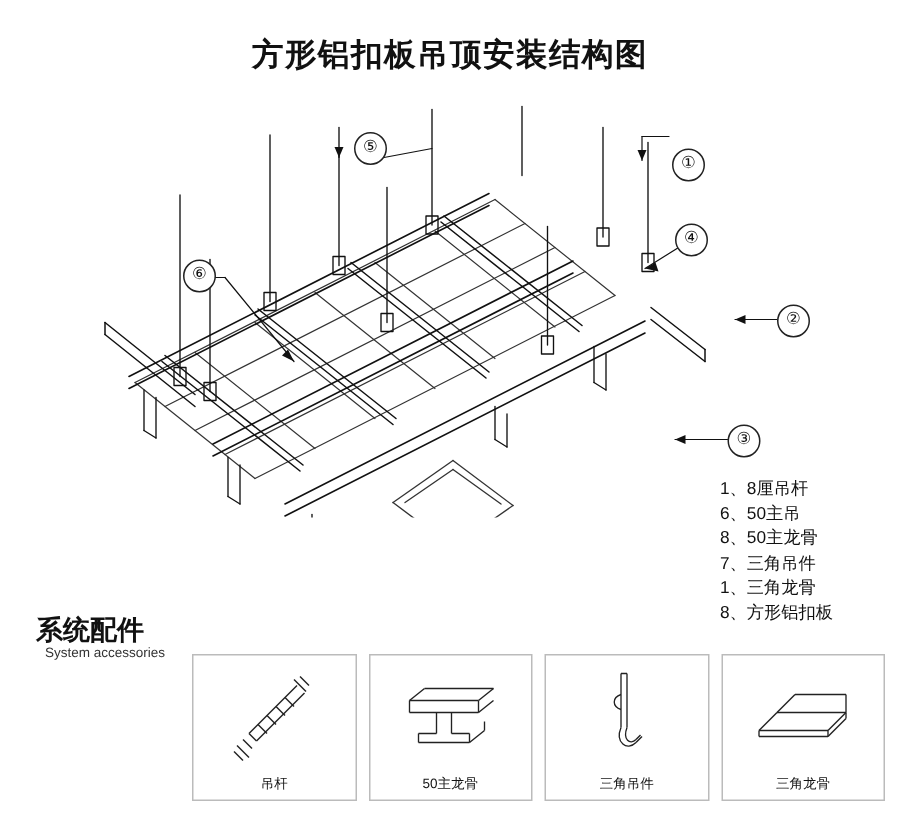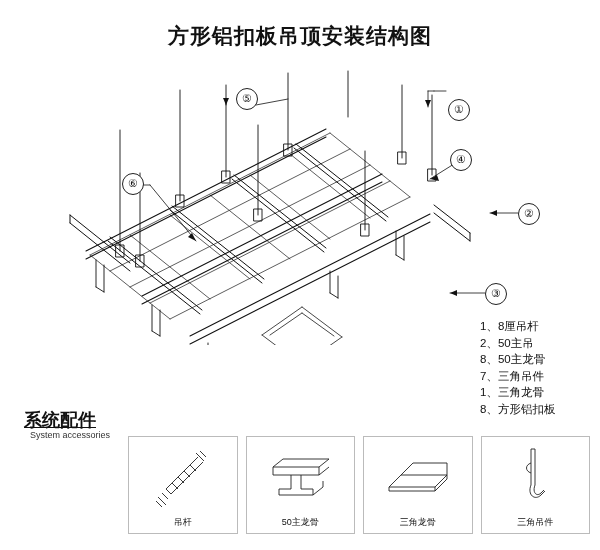--- a/index.html
+++ b/index.html
@@ -68,21 +68,20 @@
     white-space: nowrap;
   }
   
   .acc-title {
     position: absolute;
     left: 24px;
     top: 408px;
     font-size: 18px;
     font-weight: bold;
     color: #111;
-    text-decoration: underline;
   }
   .acc-sub {
     position: absolute;
     left: 30px;
     top: 430px;
     font-size: 9px;
     color: #333;
   }
   .acc-row {
     position: absolute;
@@ -268,21 +267,21 @@
     <div class="callout" style="left:418px; top:44px;">①</div>
     <div class="callout" style="left:488px; top:148px;">②</div>
     <div class="callout" style="left:455px; top:228px;">③</div>
     <div class="callout" style="left:420px; top:94px;">④</div>
     <div class="callout" style="left:206px; top:33px;">⑤</div>
     <div class="callout" style="left:92px;  top:118px;">⑥</div>
   </div>
 
   <div class="legend">
     <div>1、8厘吊杆</div>
-    <div>2、50主吊</div>
+    <div>6、50主吊</div>
     <div>8、50主龙骨</div>
     <div>7、三角吊件</div>
     <div>1、三角龙骨</div>
     <div>8、方形铝扣板</div>
   </div>
 
   <div class="acc-title">系统配件</div>
   <div class="acc-sub">System accessories</div>
 
   <div class="acc-row">
@@ -332,53 +331,53 @@
             <line x1="62" y1="42" x2="62" y2="36"></line>
             <line x1="58" y1="30" x2="68" y2="22"></line>
           </g>
         </svg>
       </div>
       <span class="acc-label">50主龙骨</span>
     </div>
 
     <div class="acc-card">
       <div class="acc-art">
+        <svg width="60" height="66" viewBox="0 0 60 66">
+          <g stroke="#222" stroke-width="0.9" fill="none">
+            <line x1="26" y1="4" x2="26" y2="40"></line>
+            <line x1="30" y1="4" x2="30" y2="40"></line>
+            <line x1="26" y1="4" x2="30" y2="4"></line>
+            <path d="M26 40 C22 50, 30 56, 36 50"></path>
+            <path d="M30 40 C27 48, 32 52, 36 48"></path>
+            <line x1="36" y1="50" x2="40" y2="46"></line>
+            <line x1="36" y1="48" x2="39" y2="45"></line>
+            <path d="M26 18 C20 20, 20 26, 26 28"></path>
+          </g>
+        </svg>
+      </div>
+      <span class="acc-label">三角吊件</span>
+    </div>
+
+    <div class="acc-card">
+      <div class="acc-art">
         <svg width="78" height="66" viewBox="0 0 78 66">
           <g stroke="#222" stroke-width="0.9" fill="none">
             <line x1="10" y1="42" x2="56" y2="42"></line>
             <line x1="10" y1="42" x2="22" y2="30"></line>
             <line x1="22" y1="30" x2="68" y2="30"></line>
             <line x1="56" y1="42" x2="68" y2="30"></line>
             <line x1="10" y1="42" x2="10" y2="46"></line>
             <line x1="56" y1="42" x2="56" y2="46"></line>
             <line x1="10" y1="46" x2="56" y2="46"></line>
             <line x1="56" y1="46" x2="68" y2="34"></line>
             <line x1="68" y1="34" x2="68" y2="30"></line>
             <line x1="22" y1="30" x2="34" y2="18"></line>
             <line x1="34" y1="18" x2="68" y2="18"></line>
             <line x1="68" y1="18" x2="68" y2="30"></line>
           </g>
         </svg>
       </div>
       <span class="acc-label">三角龙骨</span>
     </div>
 
-    <div class="acc-card">
-      <div class="acc-art">
-        <svg width="60" height="66" viewBox="0 0 60 66">
-          <g stroke="#222" stroke-width="0.9" fill="none">
-            <line x1="26" y1="4" x2="26" y2="40"></line>
-            <line x1="30" y1="4" x2="30" y2="40"></line>
-            <line x1="26" y1="4" x2="30" y2="4"></line>
-            <path d="M26 40 C22 50, 30 56, 36 50"></path>
-            <path d="M30 40 C27 48, 32 52, 36 48"></path>
-            <line x1="36" y1="50" x2="40" y2="46"></line>
-            <line x1="36" y1="48" x2="39" y2="45"></line>
-            <path d="M26 18 C20 20, 20 26, 26 28"></path>
-          </g>
-        </svg>
-      </div>
-      <span class="acc-label">三角吊件</span>
-    </div>
-
   </div>
 
 </div>
 
 </body></html>

